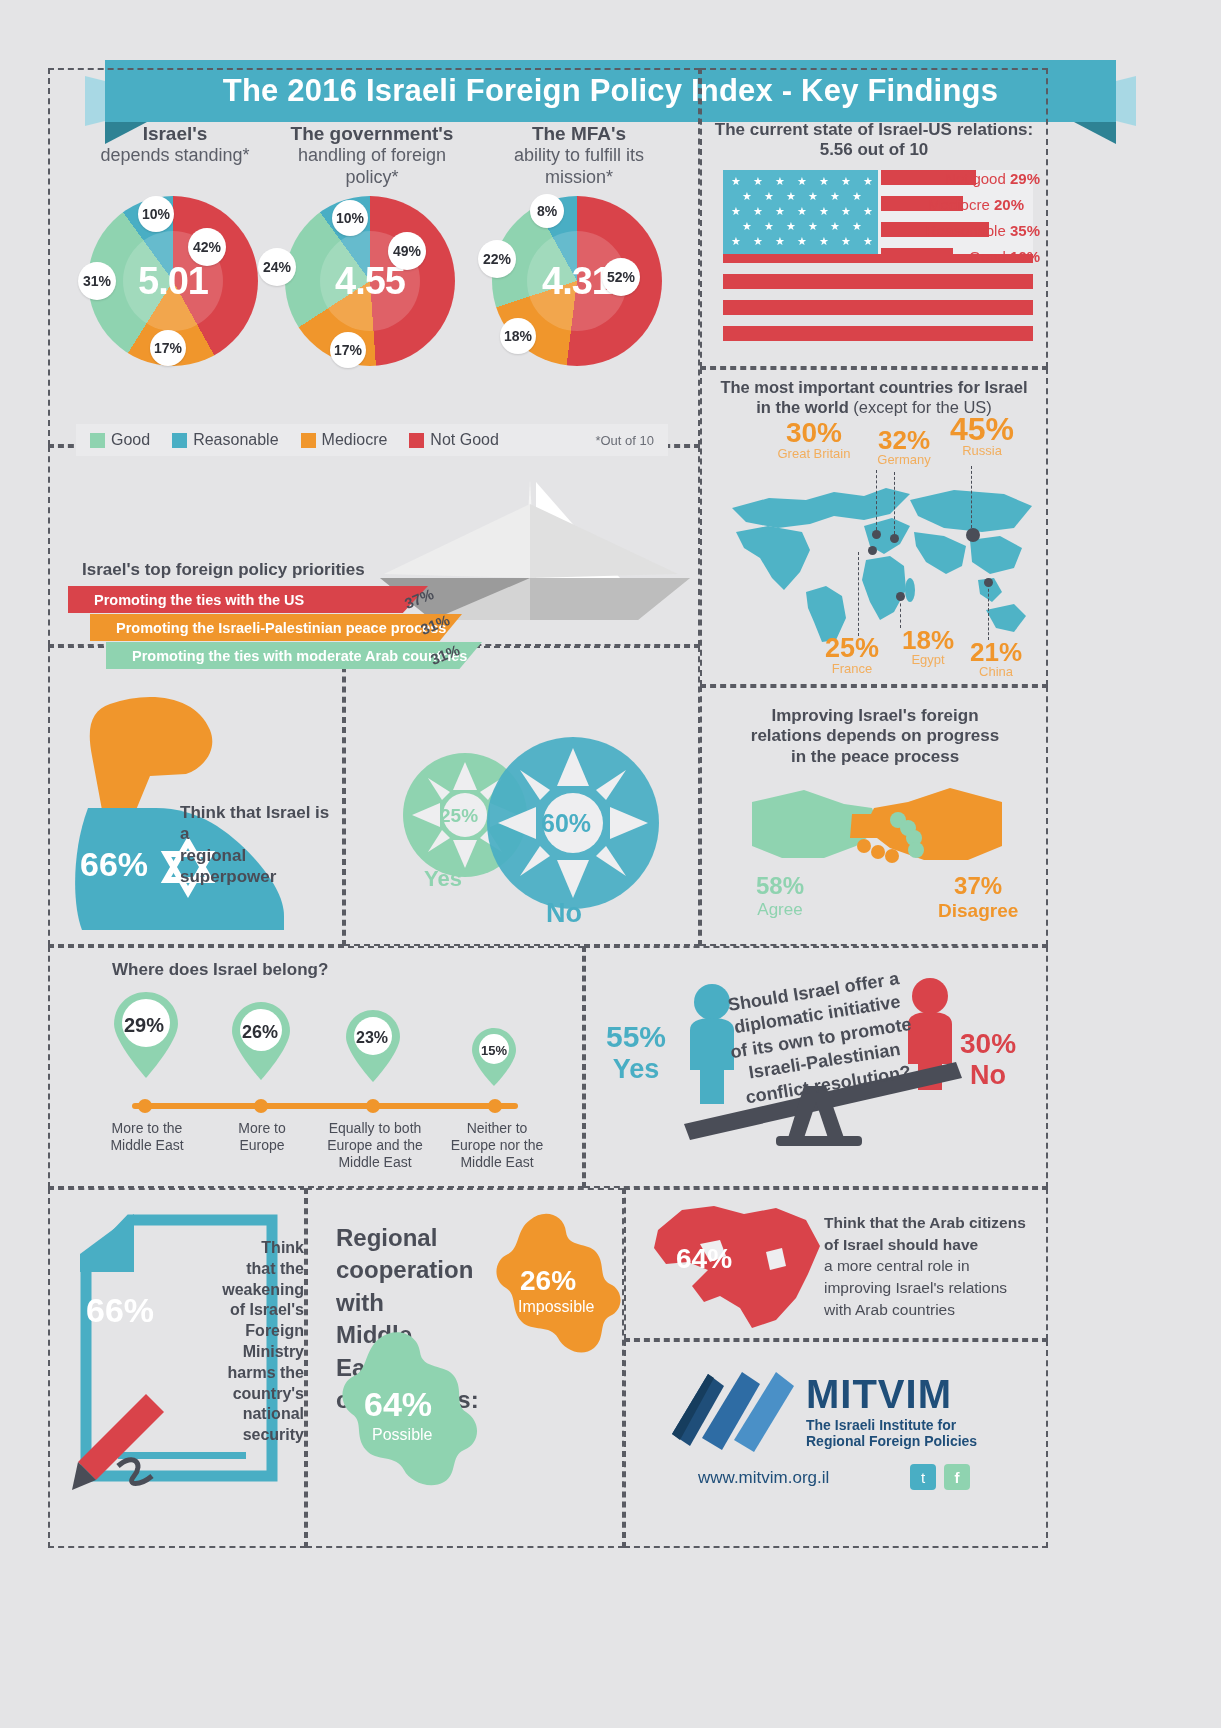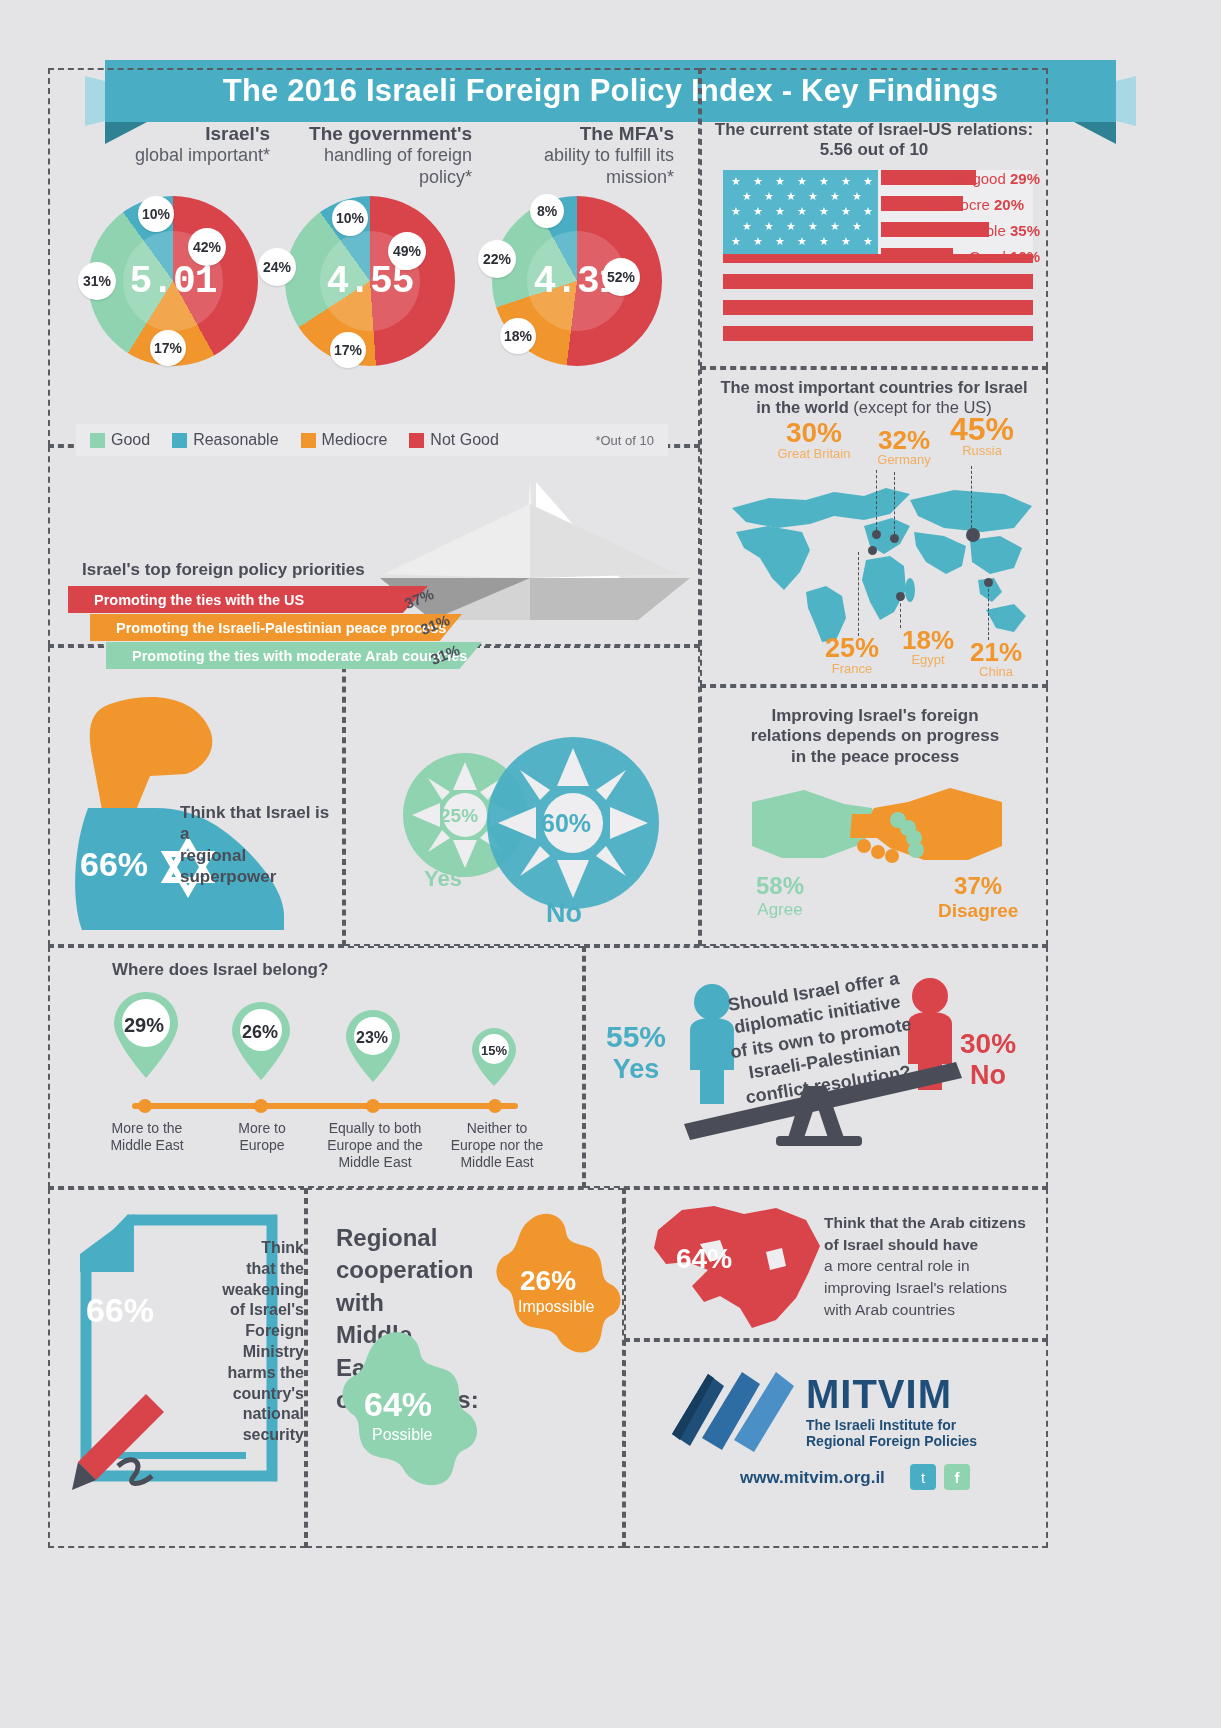--- a/index.html
+++ b/index.html
@@ -26,23 +26,23 @@
       background:#2e8294; clip-path:polygon(100% 0,0 0,100% 100%); }
 
   
   .panel { position:absolute; border:2px dashed #595b63; }
 
   .h-title { color:#4a4d57; font-weight:bold; text-align:center; line-height:1.2; }
   .h-sub   { color:#5b5e68; font-weight:normal; }
 
   
   .donut-block { position:absolute; }
-  .donut-cap { font-size:18px; color:#4a4d57; text-align:right; line-height:1.22; }
+  .donut-cap { font-size:18px; color:#4a4d57; text-align:center; line-height:1.22; }
   .donut-cap b { font-size:19px; display:block; }
-  .donut { position:absolute; width:170px; height:170px; border-radius:50%;font-family:Liberation Mono, monospace; }
+  .donut { position:absolute; width:170px; height:170px; border-radius:50%; }
   .donut .inner { position:absolute; left:50%; top:50%; transform:translate(-50%,-50%);
       width:100px; height:100px; border-radius:50%; background:rgba(255,255,255,.16);
       display:flex; align-items:center; justify-content:center; }
   .donut .score { color:#fff; font-size:38px; font-weight:bold; letter-spacing:-1px; }
   .bub { position:absolute; background:#fff; border-radius:50%;
       display:flex; align-items:center; justify-content:center;
       font-size:14px; font-weight:bold; color:#2d2f36;
       box-shadow:0 1px 2px rgba(0,0,0,.13); }
 
   .legend { position:absolute; background:#eaeaec; display:flex; align-items:center;
@@ -103,21 +103,21 @@
   <div class="panel" style="left:48px;  top:946px; width:536px;  height:242px;"></div>
   <div class="panel" style="left:584px; top:946px; width:464px;  height:242px;"></div>
   <div class="panel" style="left:48px;  top:1188px;width:258px;  height:360px;"></div>
   <div class="panel" style="left:306px; top:1188px;width:318px;  height:360px;"></div>
   <div class="panel" style="left:624px; top:1188px;width:424px;  height:152px;"></div>
   <div class="panel" style="left:624px; top:1340px;width:424px;  height:208px;"></div>
 
   <div class="donut-block" style="left:80px; top:122px; width:190px;">
     <div class="donut-cap">
       <b>Israel's</b>
-      <span class="h-sub">global important*</span>
+      <span class="h-sub">depends standing*</span>
     </div>
   </div>
   <div class="donut" style="left:88px; top:196px;
      background:conic-gradient(#d9434a 0deg 151deg, #f0962c 151deg 212deg, #8fd3b0 212deg 324deg, #49aec4 324deg 360deg);">
     <div class="inner">
       <span class="score">5.01</span>
     </div>
   </div>
   <div class="bub" style="left:188px; top:228px; width:38px; height:38px;">42%</div>
   <div class="bub" style="left:150px; top:330px; width:36px; height:36px;">17%</div>
@@ -563,21 +563,21 @@
     <path d="M4,66 L40,6 L56,18 L22,78 Z" fill="#1f4e79"></path>
     <path d="M34,70 L74,4 L92,16 L54,82 Z" fill="#2e6ca4"></path>
     <path d="M66,72 L108,4 L126,18 L86,84 Z" fill="#4a90c7"></path>
     <path d="M4,66 L40,6 L46,10 L12,72 Z" fill="#163d5e"></path>
   </svg>
   <div style="position:absolute; left:806px; top:1372px;">
     <div style="font-size:40px; font-weight:bold; color:#1f4e79; letter-spacing:1px;">MITVIM</div>
     <div style="font-size:14px; color:#1f4e79; font-weight:bold;">The Israeli Institute for</div>
     <div style="font-size:14px; color:#1f4e79; font-weight:bold;">Regional Foreign Policies</div>
   </div>
-  <div style="position:absolute; left:740px; top:1468px; font-size:17px; font-weight:bold; color:#1f4e79;">www.mitvim.org.il</div>
+  <div style="position:absolute; left:698px; top:1468px; font-size:17px; font-weight:normal; color:#1f4e79;">www.mitvim.org.il</div>
   <div style="position:absolute; left:910px; top:1464px; width:26px; height:26px; background:#49aec4; border-radius:4px;
               color:#fff; font-size:15px; display:flex; align-items:center; justify-content:center;">t</div>
   <div style="position:absolute; left:944px; top:1464px; width:26px; height:26px; background:#8fd3b0; border-radius:4px;
               color:#fff; font-size:15px; font-weight:bold; display:flex; align-items:center; justify-content:center;">f</div>
 
   <div class="ftnote">The poll was carried out in in late August - early September 2016 by the Rafi Smith Institute, in cooperation with the Friedrich-Ebert-Stiftung, among a representative sample of Israel's adult population</div>
 
 </div>
 
 </body></html>

